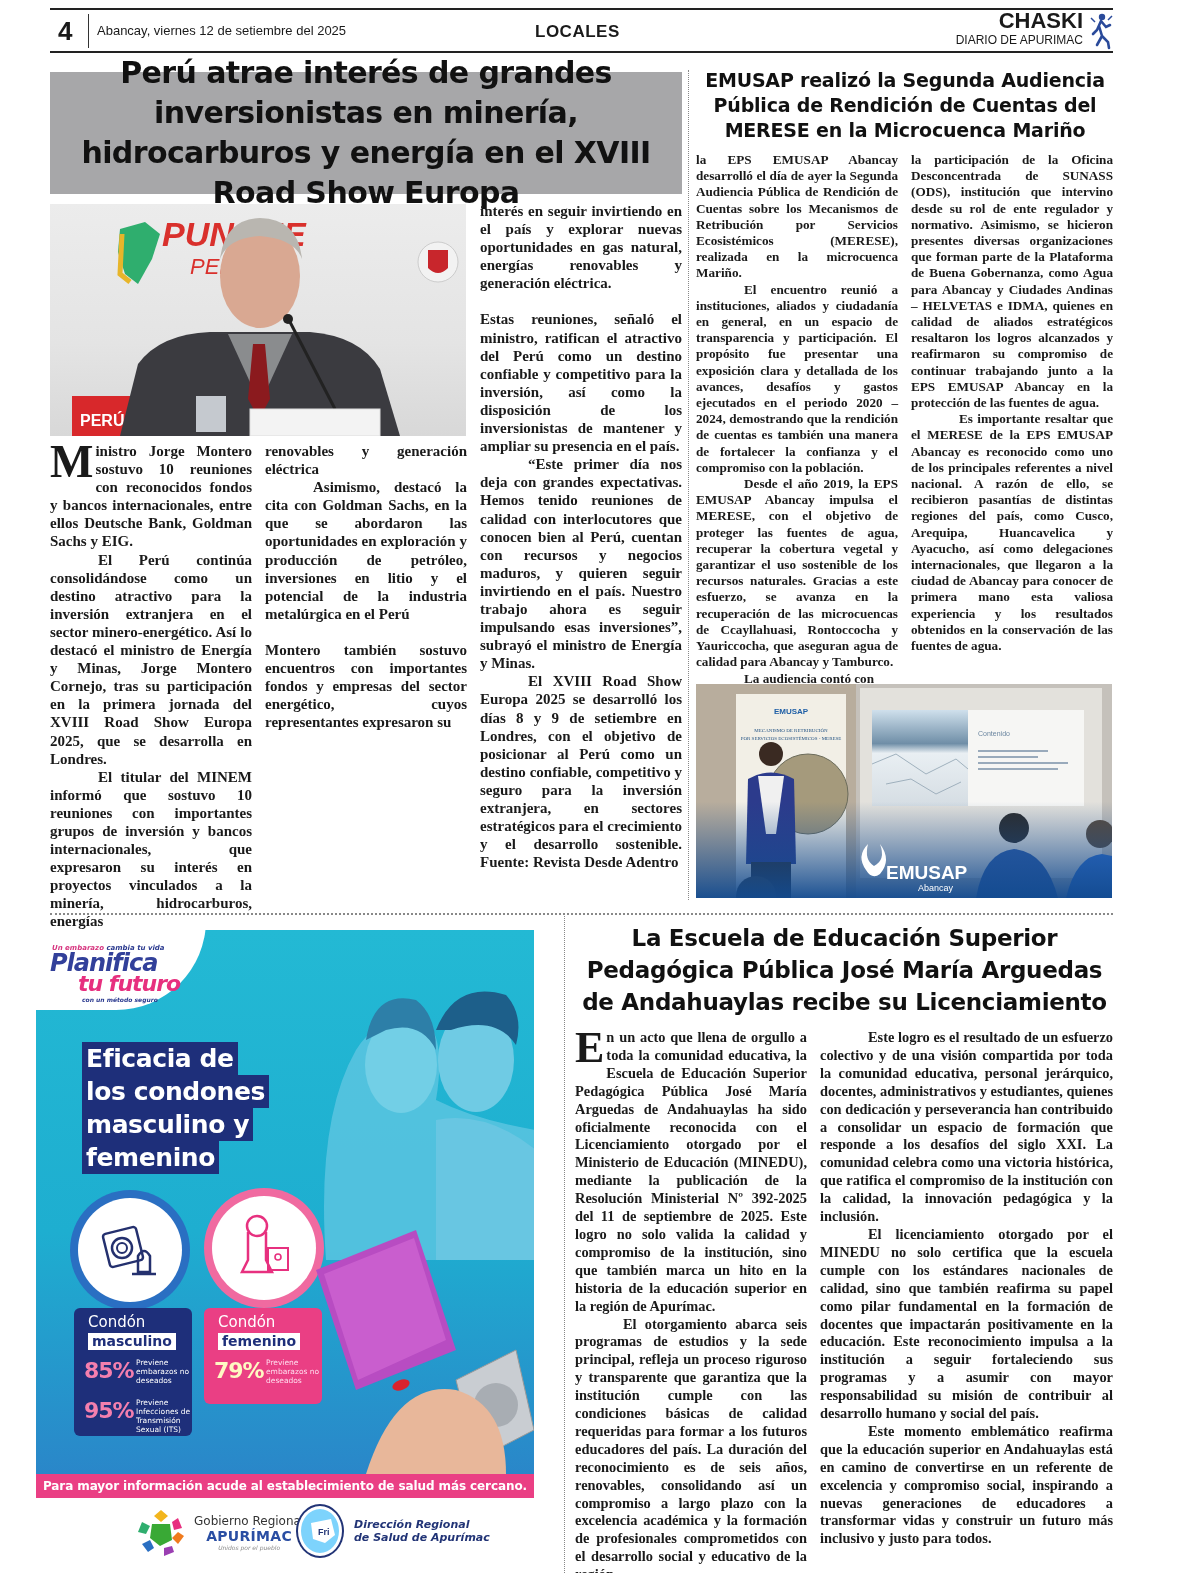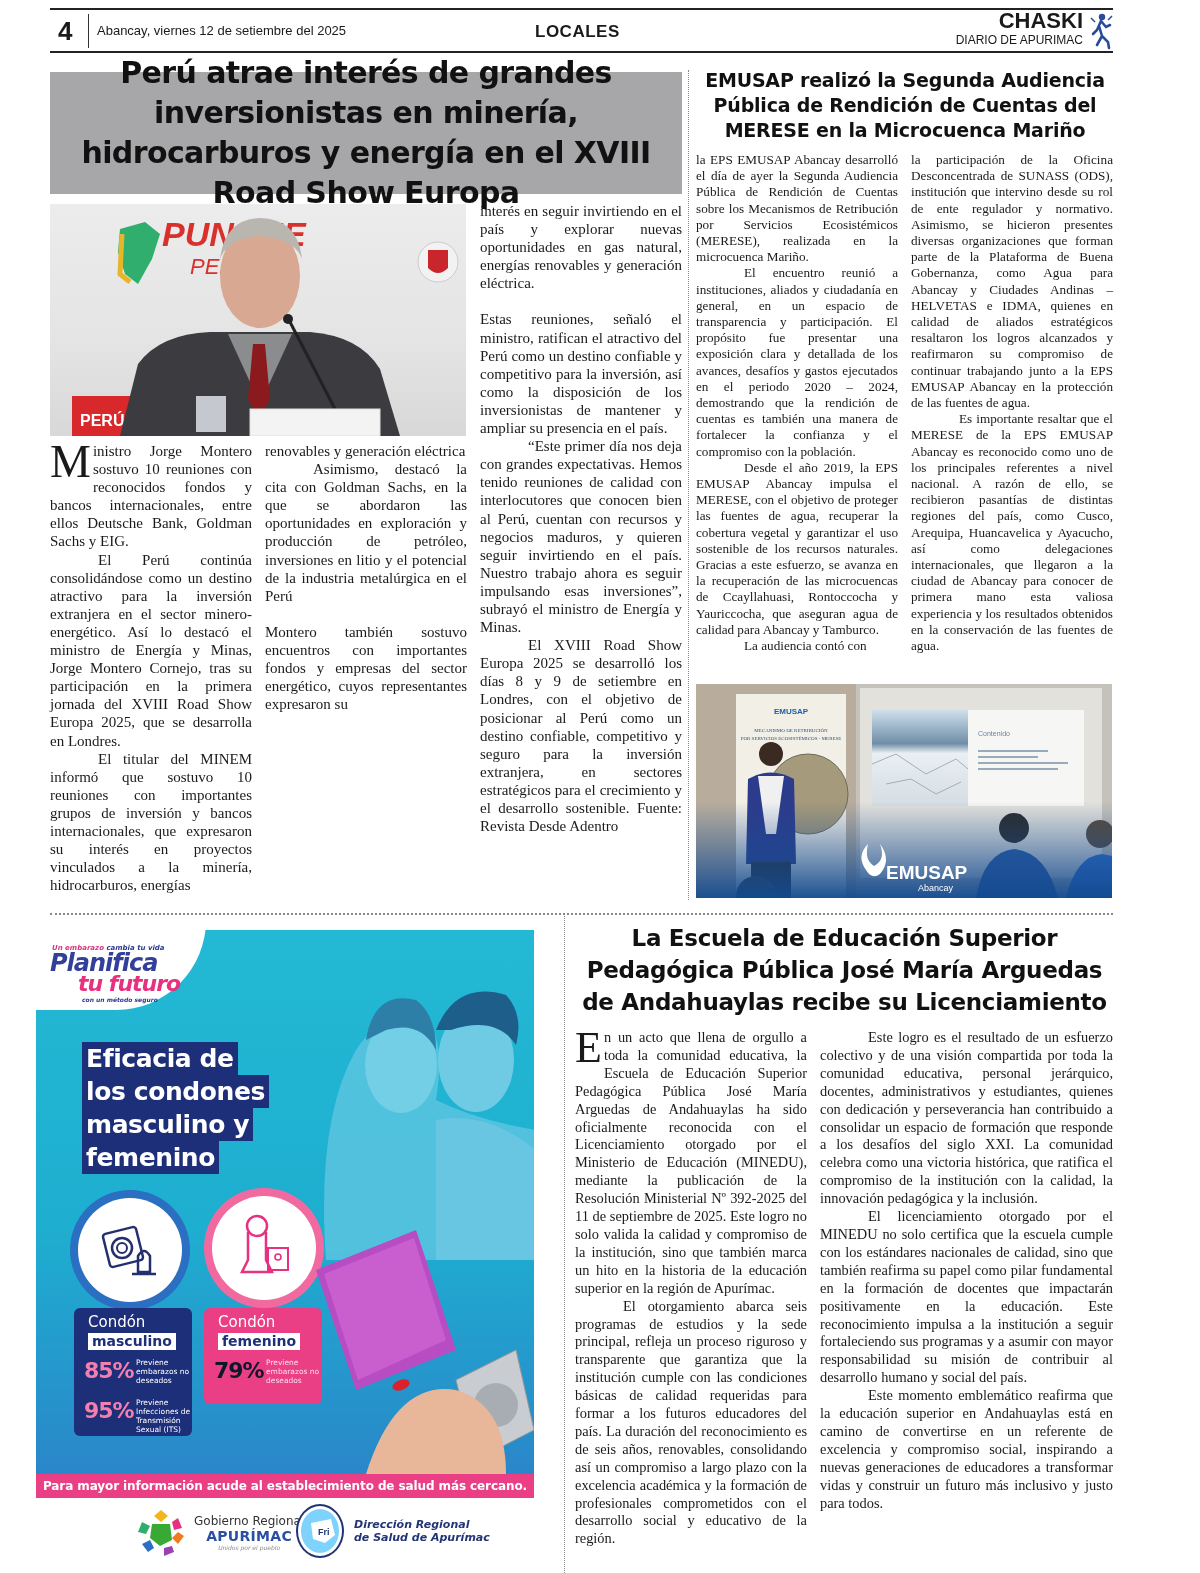--- a/index.html
+++ b/index.html
@@ -15,21 +15,21 @@
   .brand { position: absolute; right: 30px; top: -1px; text-align: right; font-family: "Liberation Sans", sans-serif; }
   .brand .b1 { font-weight: bold; font-size: 22px; line-height: 24px; }
   .brand .b2 { font-size: 12px; line-height: 14px; }
   .brand-icon { position: absolute; right: 0; top: 2px; width: 24px; height: 38px; }
 
   
   .a1-head { position: absolute; left: 50px; top: 72px; width: 632px; height: 122px; background: #a7a7a9; display: flex; align-items: center; justify-content: center; text-align: center; padding: 0 6px; }
   .a1-head h1 { font: bold 30px/40px "DejaVu Sans", sans-serif; letter-spacing: -0.6px; color: #111; }
   .a1-photo { position: absolute; left: 50px; top: 204px; width: 416px; height: 232px; background: linear-gradient(180deg,#ececec 0%,#e4e4e4 60%,#d8d8d8 100%); overflow: hidden; }
   .col { position: absolute; font-size: 15px; line-height: 18.1px; text-align: justify; }
-  .col p { margin: 0; }
+  .col p { margin: 0; font-weight: bold; }
   .col p.ind { text-indent: 48px; }
   .col p.gap { margin-top: 18px; }
   .dropcap { float: left; font-size: 46px; line-height: 36px; padding-right: 2px; margin-top: 2px; }
   .vrule { position: absolute; width: 0; border-left: 1px dotted #888; }
   .hrule { position: absolute; height: 0; border-top: 2px dotted #888; }
 
   
   .a2-head { position: absolute; left: 700px; top: 68px; width: 410px; text-align: center; }
   .a2-head h2 { font: bold 19px/25px "DejaVu Sans", sans-serif; color: #111; letter-spacing: -0.2px; }
   .col.sm { font-size: 13.2px; line-height: 16.2px; }
@@ -269,21 +269,21 @@
     <div class="ad-stat">
       <span class="pct">95%</span>
       <span class="desc">Previene Infecciones de Transmisión Sexual (ITS)</span>
     </div>
   </div>
 
   <div class="ad-card" style="left:168px; top:378px; height:96px; background:#ea3f84;">
     <div class="h1" style="padding-top:6px;">Condón</div>
     <div class="h2" style="color:#1e2f7a;">femenino</div>
     <div class="ad-stat">
-      <span class="pct" style="color:#0f172a;">79%</span>
+      <span class="pct" style="color:#fef9c3;">79%</span>
       <span class="desc" style="color:#fde;">Previene embarazos no deseados</span>
     </div>
   </div>
 
   <svg style="position:absolute; left:270px; top:300px;" width="228" height="244" viewBox="0 0 228 244">
     <path d="M10 40 L110 0 L150 120 L50 160 Z" fill="#b84cc2"></path>
     <path d="M18 44 L108 8 L140 110 L52 150 Z" fill="#d46ad6" opacity="0.6"></path>
     <path d="M150 150 L210 120 L228 200 L170 230 Z" fill="#c9cdd2" stroke="#999"></path>
     <circle cx="190" cy="175" r="22" fill="#a8adb3"></circle>
     <path d="M60 244 Q90 150 150 160 Q200 175 200 244 Z" fill="#e8b79a"></path>

